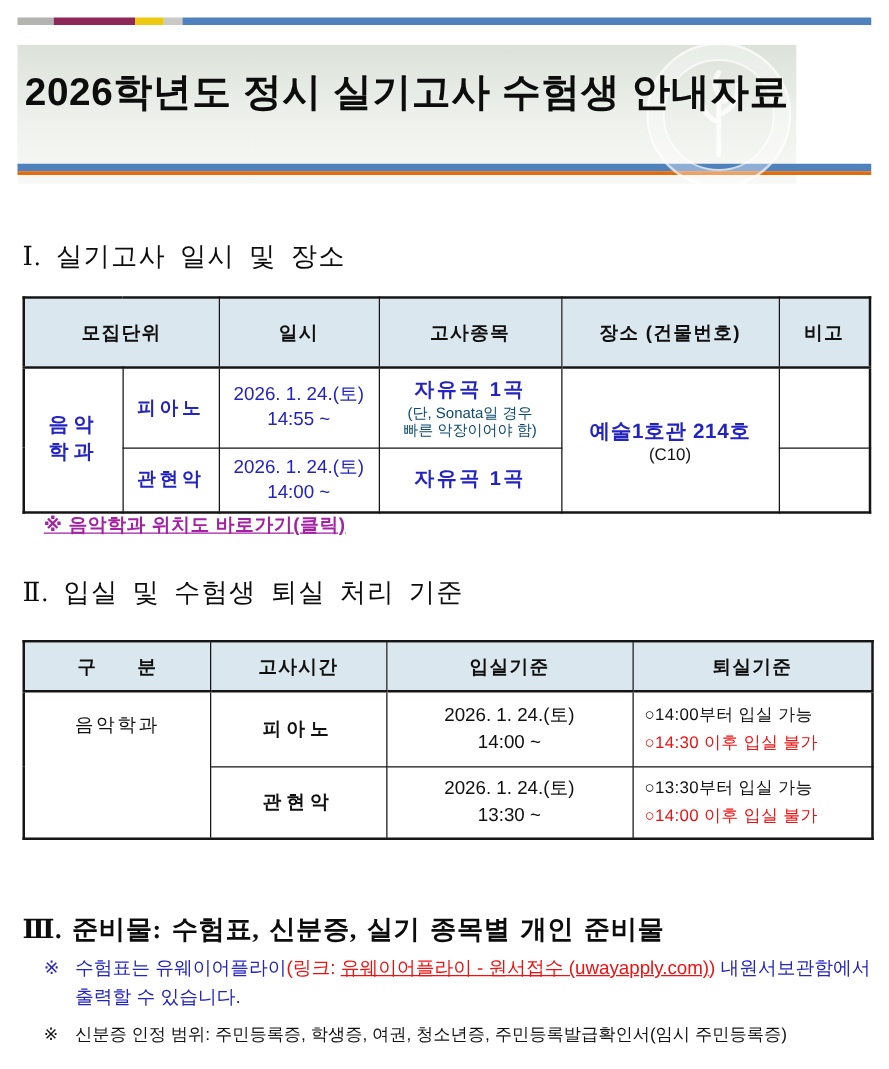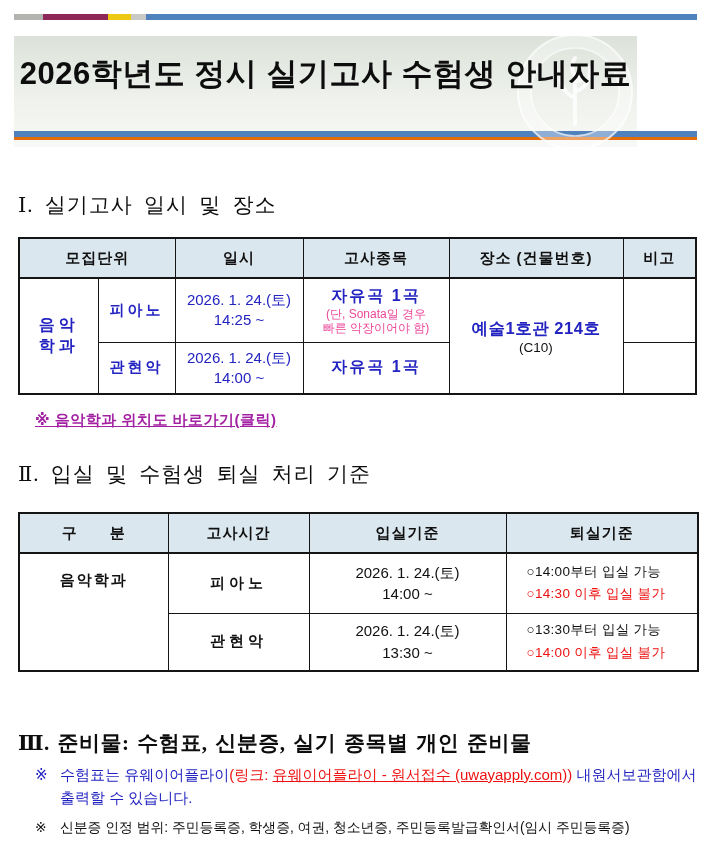--- a/index.html
+++ b/index.html
@@ -53,28 +53,28 @@
   .t1{top:237px;width:677px;}
   .t2{top:512px;width:679px;}
 
   .blue{color:var(--blue,#2323c1);}
   .red{color:var(--red,#ee1111);}
 
   .unit-cell{font-size:16px;font-weight:bold;letter-spacing:4px;line-height:1.3;}
   .instr1{font-size:15px;font-weight:bold;letter-spacing:3px;}
   .date1{font-size:15px;line-height:1.32;}
   .piece{font-size:16px;font-weight:bold;letter-spacing:2px;}
-  .piece-note{font-size:12px;color:#ec4899;line-height:1.18;letter-spacing:0;text-align:center;}
+  .piece-note{font-size:12px;color:#0c4a6e;line-height:1.18;letter-spacing:0;text-align:center;}
   .venue-name{font-size:16.5px;font-weight:bold;letter-spacing:0.5px;}
   .venue-code{font-size:13.5px;color:#111;}
 
-  .dept-cell{font-size:15px;font-weight:bold;letter-spacing:2px;vertical-align:top;padding-top:17px;margin-top:40px;}
+  .dept-cell{font-size:15px;font-weight:normal;letter-spacing:2px;vertical-align:top;padding-top:17px;margin-top:40px;}
   .instr2{font-size:15px;font-weight:bold;letter-spacing:4px;color:#101010;}
   .date2{font-size:15px;line-height:1.45;color:#101010;}
-  .exit-cell{text-align:left;padding-left:20px;font-size:13.5px;line-height:1.65;letter-spacing:0.3px;}
+  .exit-cell{text-align:left;padding-left:9px;font-size:13.5px;line-height:1.65;letter-spacing:0.3px;}
 
   
   .maplink{
     position:absolute;left:35px;top:411px;color:var(--purple,#a322a3);
     font-size:15px;font-weight:bold;text-decoration:underline;letter-spacing:0.5px;cursor:pointer;
   }
   .note{position:absolute;left:35px;display:flex;font-size:15px;line-height:1.55;}
   .note .marker{width:25px;flex:0 0 25px;}
   .note .ntext{width:640px;word-break:keep-all;}
   .note1{top:763px;}
@@ -118,36 +118,36 @@
   <table class="t1">
     <colgroup>
       <col style="width:79px">
         <col style="width:77px">
         <col style="width:128px">
       <col style="width:146px">
         <col style="width:174px">
         <col style="width:73px">
     </colgroup>
     <tbody>
-        <tr style="height:40px">
+        <tr style="height:56px">
       <th colspan="2">모집단위</th>
       <th>일시</th>
       <th>고사종목</th>
       <th>장소 (건물번호)</th>
       <th>비고</th>
     </tr>
     <tr style="height:64px">
       <td rowspan="2" class="blue unit-cell">
         <div>음악</div>
         <div>학과</div>
       </td>
       <td class="blue instr1">피아노</td>
       <td class="blue date1">
         <div>2026. 1. 24.(토)</div>
-        <div>14:25 ~</div>
+        <div>14:55 ~</div>
       </td>
       <td>
         <div class="blue piece">자유곡 1곡</div>
         <div class="piece-note">(단, Sonata일 경우</div>
         <div class="piece-note">빠른 악장이어야 함)</div>
       </td>
       <td rowspan="2">
         <div class="blue venue-name">예술1호관 214호</div>
         <div class="venue-code">(C10)</div>
       </td>

